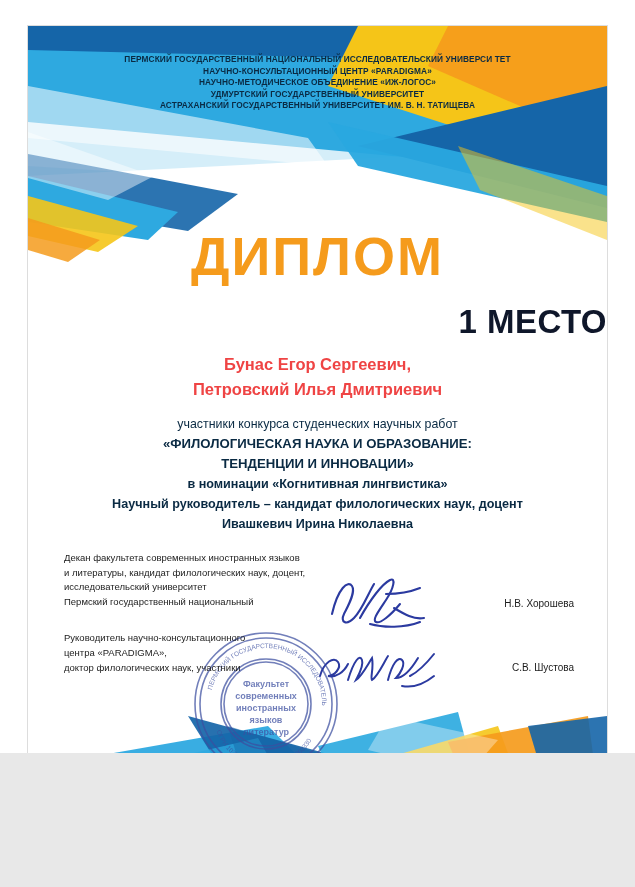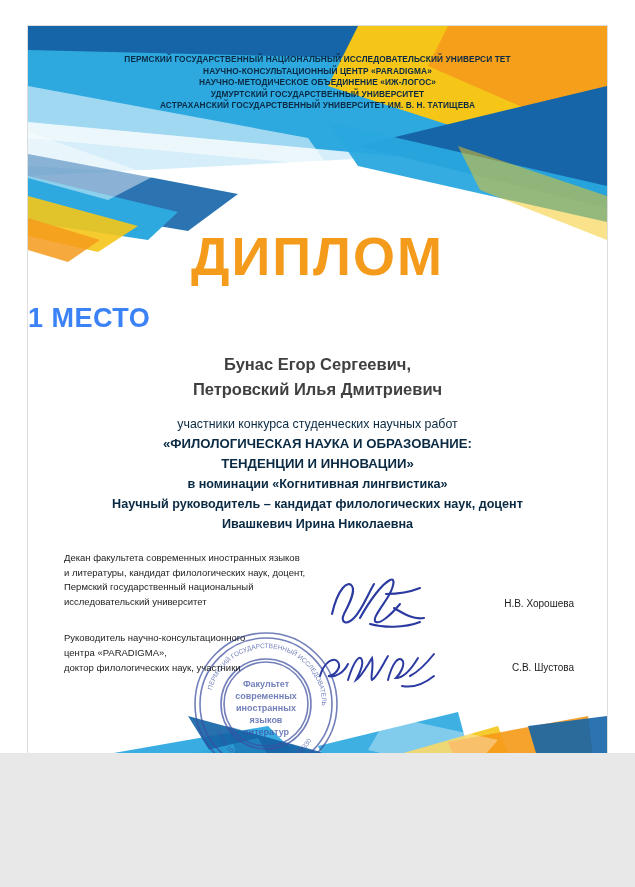--- a/index.html
+++ b/index.html
@@ -66,39 +66,39 @@
     font-weight: bold;
     letter-spacing: 2px;
     color: #f59b1c;
     z-index: 5;
   }
   .place-title {
     position: absolute;
     left: 0;
     top: 277px;
     width: 579px;
-    text-align: left;
-    font-size: 27px;
+    text-align: right;
+    font-size: 33px;
     font-weight: bold;
     letter-spacing: 0.5px;
-    color: #3b82f6;
+    color: #0f172a;
     z-index: 5;
   }
   .names {
     position: absolute;
     left: 0;
     top: 326px;
     width: 579px;
     text-align: center;
     z-index: 5;
   }
   .name-line {
     font-size: 16.5px;
     font-weight: bold;
-    color: #404040;
+    color: #ef4444;
     line-height: 25px;
   }
   .body-block {
     position: absolute;
     left: 0;
     top: 388px;
     width: 579px;
     text-align: center;
     z-index: 5;
     color: #0a2a43;
@@ -262,22 +262,22 @@
         <path id="arcBot" d="M 23,86 A 52,52 0 0 0 127,86" fill="none"></path>
         <text><textPath href="#arcBot" startOffset="10%">ОГРН 1025900532460  ИНН 5903003330</textPath></text>
       </g>
     </svg>
 
     <div class="sig-section">
       <div class="sig-row">
         <div class="sig-text">
           <div>Декан факультета современных иностранных языков</div>
           <div>и литературы, кандидат филологических наук, доцент,</div>
+          <div>исследовательский университет</div>
           <div>Пермский государственный национальный</div>
-          <div>исследовательский университет</div>
         </div>
         <div class="sig-name">Н.В. Хорошева</div>
       </div>
 
       <div class="sig-row sig-row-2">
         <div class="sig-text">
           <div>Руководитель научно-консультационного</div>
           <div>центра «PARADIGMA»,</div>
           <div>доктор филологических наук, участники</div>
         </div>

